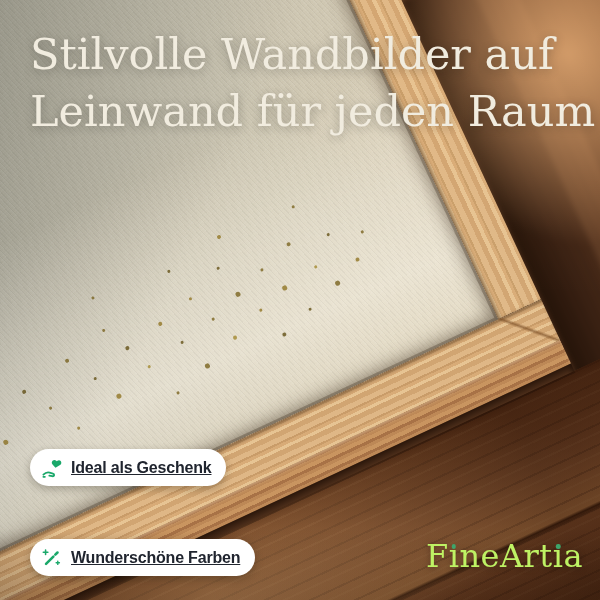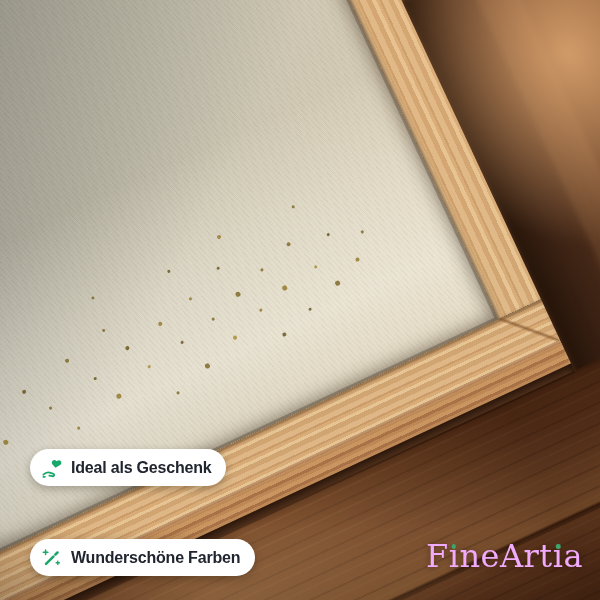--- a/index.html
+++ b/index.html
@@ -83,32 +83,32 @@
   
   .headline{position:absolute;left:30px;top:26px;margin:0;z-index:5;
     font-family:"DejaVu Serif","Liberation Serif",serif;font-weight:400;
     font-size:43px;line-height:57px;color:#f1ecdf;letter-spacing:0;
     text-shadow:0 2px 10px rgba(20,20,15,.30);}
   .headline span{display:block;white-space:nowrap;}
 
   .badge{position:absolute;z-index:6;height:37px;border-radius:19px;background:#ffffff;
     display:flex;align-items:center;gap:8px;padding:0 15px 0 11px;
     box-shadow:0 3px 8px rgba(25,20,10,.28);}
-  .blabel{font-weight:bold;font-size:16px;color:#20252f;white-space:nowrap;letter-spacing:-.2px;}
+  .blabel{font-weight:bold;font-size:16px;color:#20252f;white-space:nowrap;letter-spacing:-.2px;text-decoration:underline;}
   .bicon{width:22px;height:22px;display:flex;align-items:center;justify-content:center;color:var(--green,#1AA86A);flex:0 0 auto;}
   #badge-gift{left:30px;top:449px;}
   #badge-origin{left:30px;top:494px;}
   #badge-colors{left:30px;top:539px;}
   #badge-hanging{left:228px;top:539px;}
   .flag{width:21px;height:21px;border-radius:50%;overflow:hidden;display:flex;flex-direction:column;box-shadow:0 0 0 1px rgba(0,0,0,.08);}
   .flag i{display:block;flex:1;}
 
   .logo{position:absolute;right:17px;bottom:25px;z-index:6;
     font-family:"DejaVu Serif","Liberation Serif",serif;font-size:32px;
-    color:#f0abfc;letter-spacing:.5px;text-shadow:0 1px 6px rgba(20,10,4,.35);}
+    color:#bef264;letter-spacing:.5px;text-shadow:0 1px 6px rgba(20,10,4,.35);}
   .logo .dot-i{position:relative;}
   .logo .dot-i::after{content:"";position:absolute;left:50%;transform:translateX(-50%);
     top:.22em;width:.14em;height:.14em;border-radius:50%;background:var(--dot-green,#3EA56B);}
 </style>
 </head>
 <body>
 
 <div class="stage">
 
   <div class="photo">
@@ -120,20 +120,24 @@
       </div>
       <div class="frame-right"></div>
       <div class="frame-bottom"></div>
       <div class="mitre"></div>
       <div class="frame-side"></div>
       <div class="frame-shadow"></div>
     </div>
     <div class="glow-overlay"></div>
   </div>
 
+  <h1 class="headline">
+    <span>Stilvolle Wandbilder auf</span>
+    <span>Leinwand für jeden Raum</span>
+  </h1>
 
   <div class="badge" id="badge-gift">
     <span class="bicon">
       <svg width="22" height="22" viewBox="0 0 24 24" fill="none">
         <path d="M15.8 11.6 12.6 8.2c-1.2-1.3-1.1-3.3.3-4.4 1.1-.9 2.7-.8 3.7.2l.6.6.7-.5c1.1-.9 2.7-.8 3.6.3 1 1.2.9 3-.3 4.1z" fill="currentColor"></path>
         <path d="M2.6 19.3c2.1-2.1 4.4-2.9 6.8-2.2l3.6 1c1 .3 1.5 1 1.3 1.8-.2.8-1.1 1.2-2.1 1l-3.1-.6" stroke="currentColor" stroke-width="2" stroke-linecap="round" fill="none"></path>
         <path d="M2.6 21.6h1.6" stroke="currentColor" stroke-width="2" stroke-linecap="round"></path>
       </svg>
     </span>
     <span class="blabel">Ideal als Geschenk</span>

